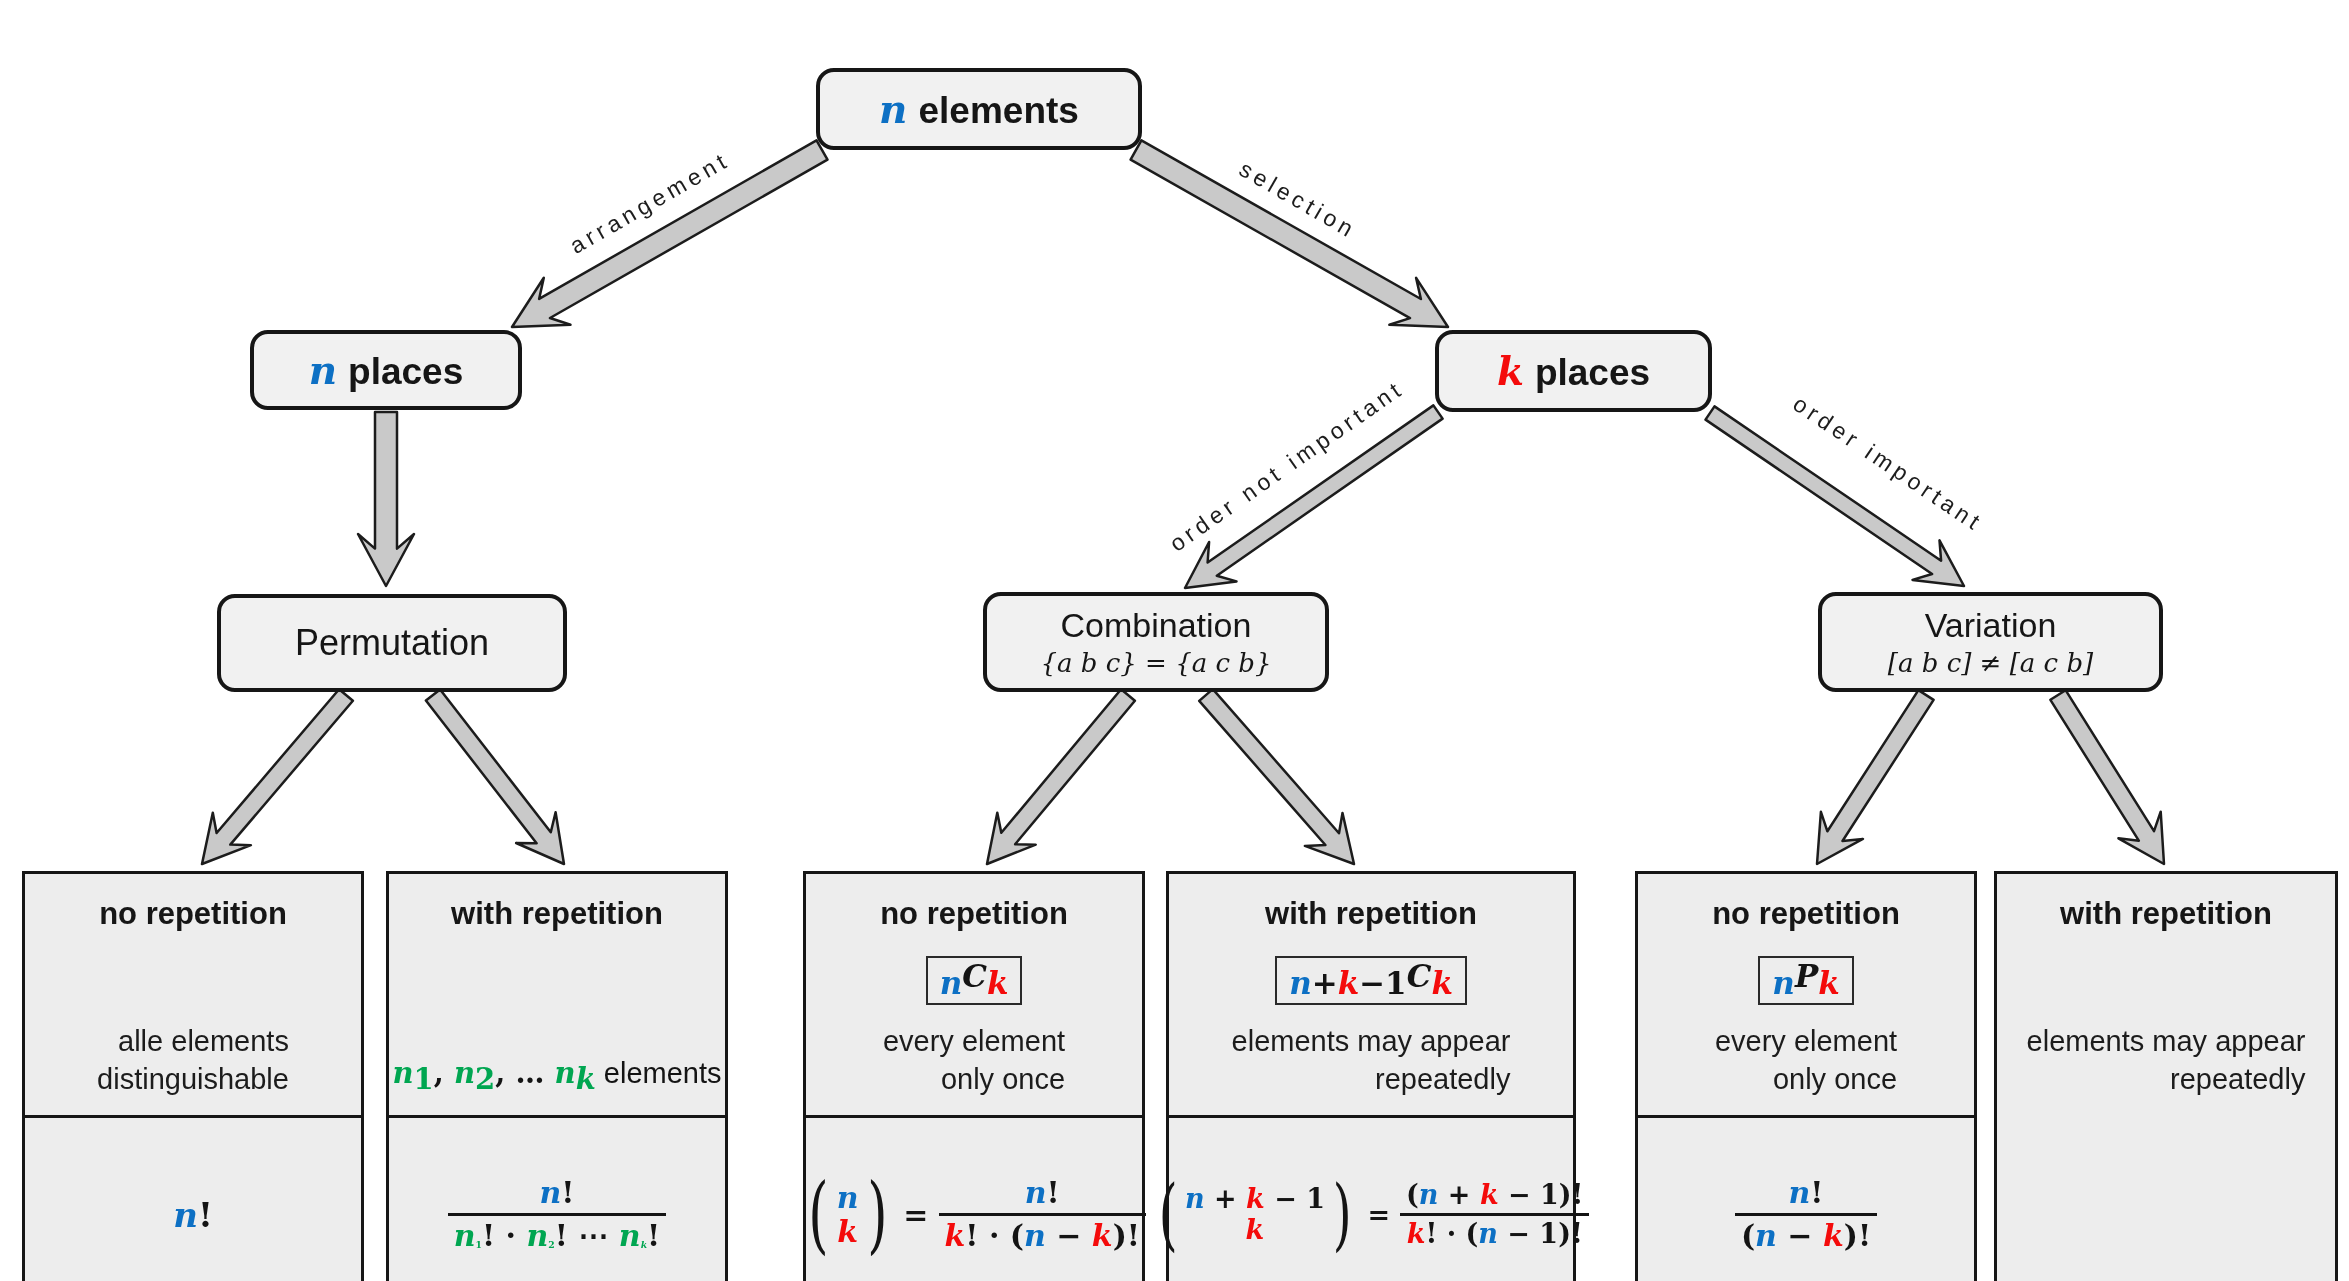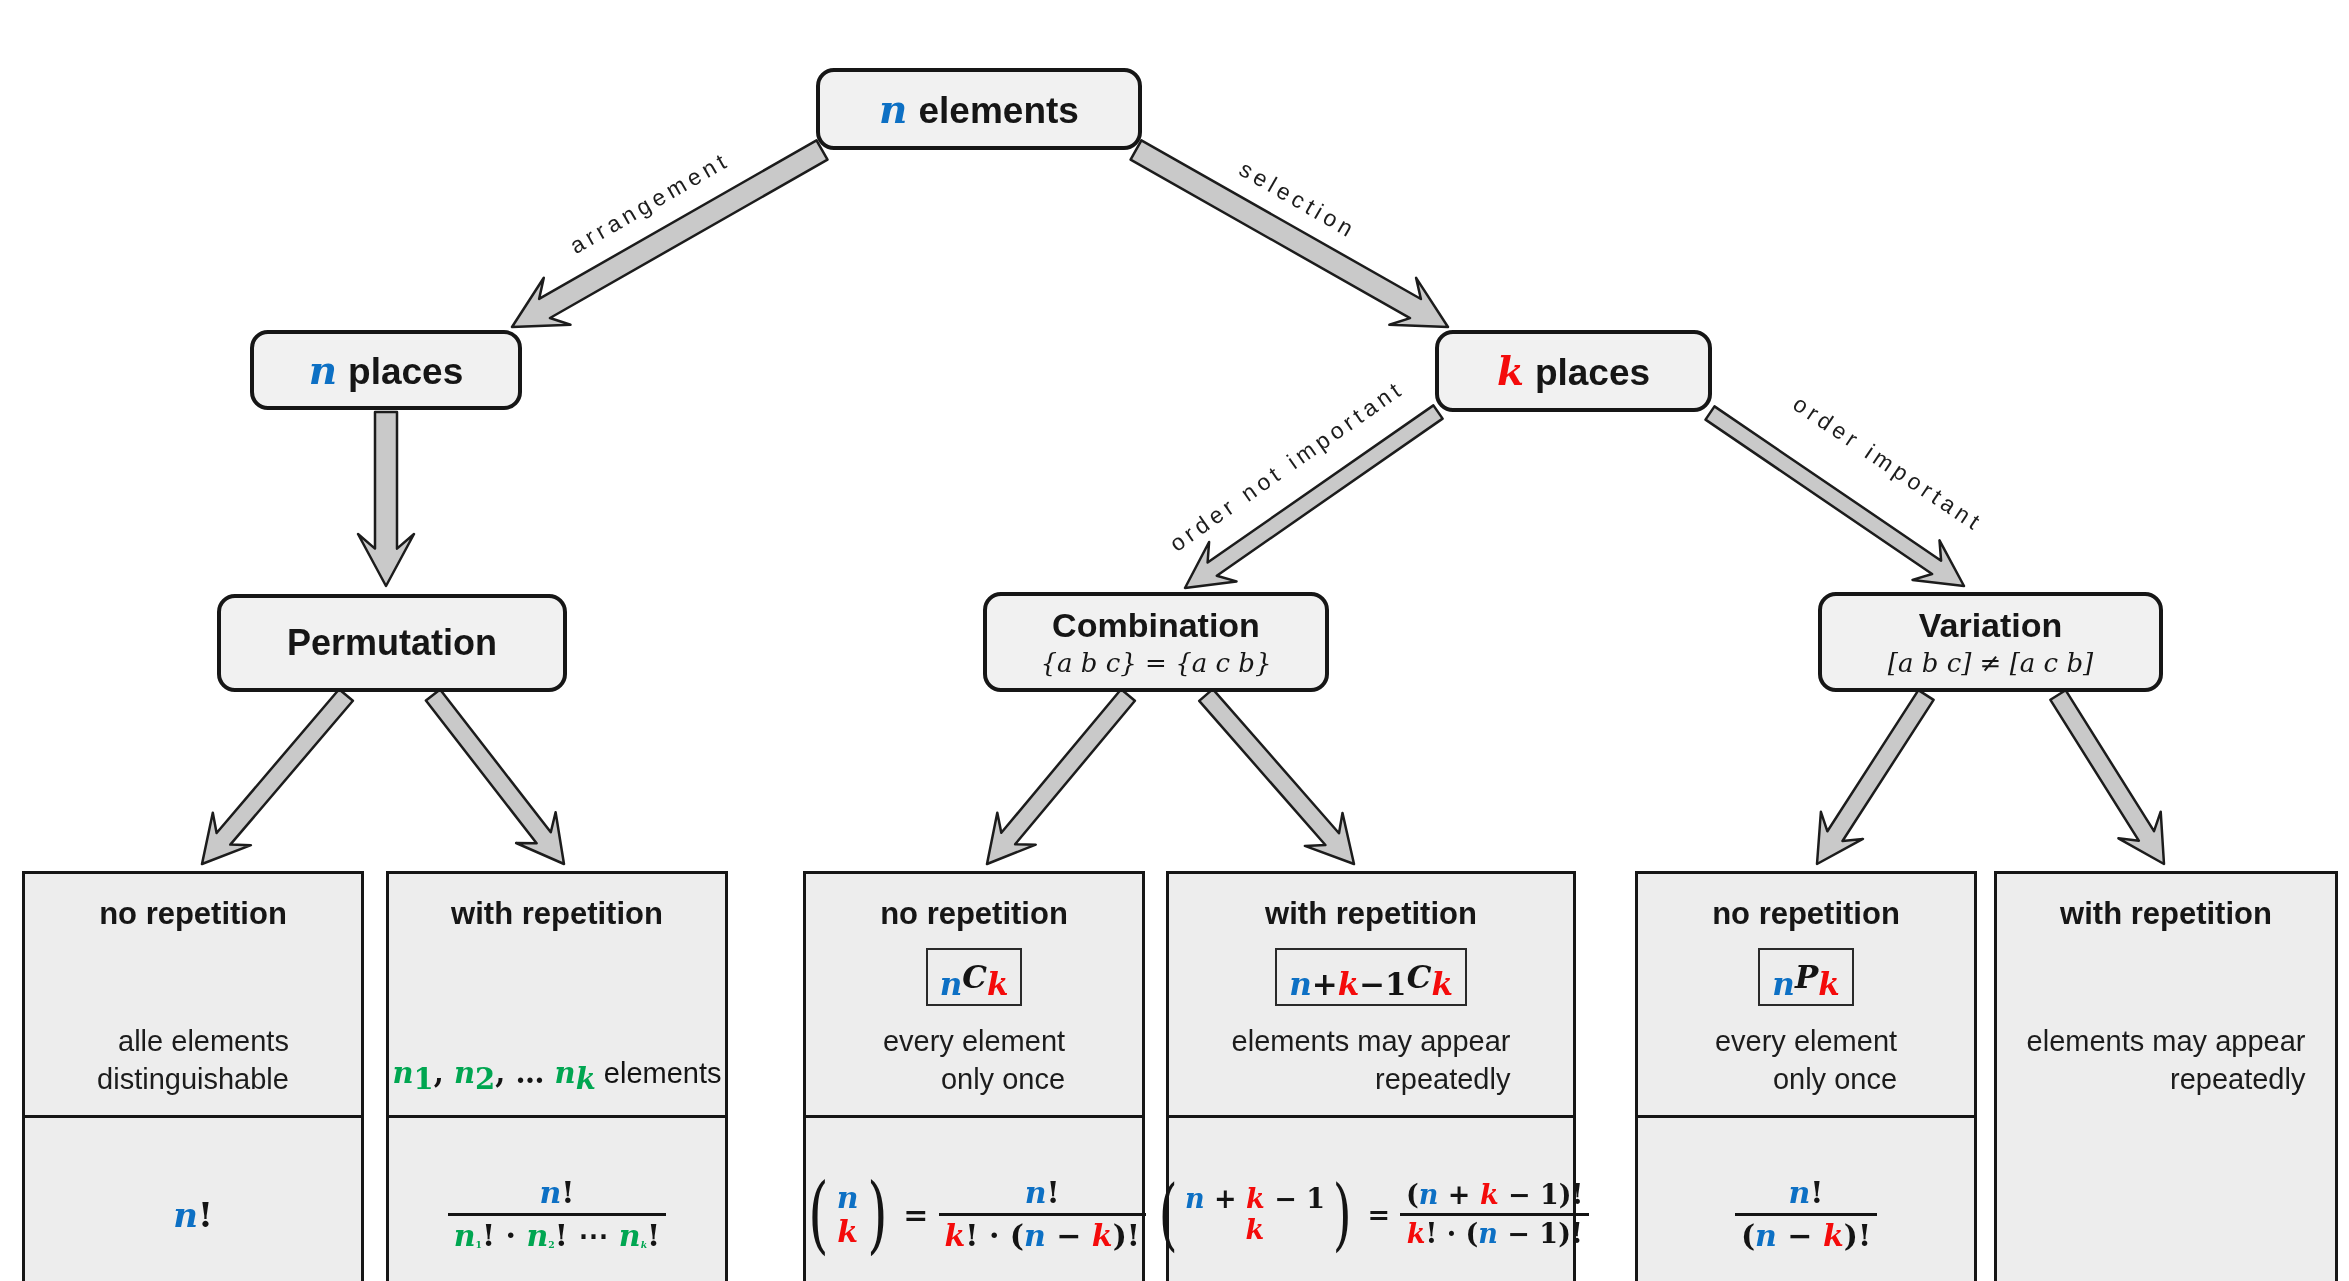--- a/index.html
+++ b/index.html
@@ -9,32 +9,32 @@
   html,body{margin:0;padding:0;background:#ffffff;}
   .stage{position:relative;width:2349px;height:1281px;background:#fff;overflow:hidden;
          font-family:"Liberation Sans",sans-serif;color:var(--ink);}
   #arrows{position:absolute;left:0;top:0;z-index:1;}
   
   .node{position:absolute;z-index:2;background:var(--nodefill);border:4px solid var(--ink);
         border-radius:18px;display:flex;flex-direction:column;align-items:center;justify-content:center;
         box-sizing:border-box;}
   .node-line{display:flex;align-items:baseline;gap:11px;font-weight:bold;font-size:37px;}
   .node-var{font-family:"DejaVu Serif",serif;font-style:italic;font-weight:700;font-size:39px;}
-  .node-title{font-weight:bold;font-size:34px;line-height:1.15;}
+  .node-title{font-weight:normal;font-size:34px;line-height:1.15;}
   .node-sub{font-family:"DejaVu Serif",serif;font-style:italic;font-size:26px;margin-top:2px;}
   
   .edge-label{position:absolute;z-index:3;font-size:23px;letter-spacing:4.5px;white-space:nowrap;
               color:#1d1d1d;}
   
   .card{position:absolute;top:871px;height:443px;z-index:2;background:var(--boxfill);
         border:3px solid var(--ink);box-sizing:border-box;display:flex;flex-direction:column;}
   .card-top{height:241px;display:flex;flex-direction:column;align-items:center;box-sizing:border-box;
             padding-top:22px;}
   .card-title{font-weight:bold;font-size:31px;}
-  .badge{margin-top:16px;border:2px solid #2a2a2a;padding:10px 12px 3px 12px;line-height:1.1;
+  .badge{margin-top:24px;border:2px solid #2a2a2a;padding:1px 12px 3px 12px;line-height:1.1;
          display:inline-block;background:var(--boxfill);}
   .badge .tk{font-size:31px;}
   .desc{margin-top:auto;margin-bottom:16px;font-size:29px;line-height:1.33;text-align:right;color:#1c1c1c;}
   .desc .tk{font-size:29px;}
   .card-formula{flex:1;border-top:3px solid var(--ink);display:flex;align-items:center;justify-content:center;}
   
   .tk{font-family:"DejaVu Serif",serif;font-weight:700;font-size:30px;}
   .c-b{color:var(--blue);} .c-r{color:var(--red);} .c-g{color:var(--green);} .c-k{color:#141414;}
   .it{font-style:italic;}
   .sb{font-size:.58em;vertical-align:-0.22em;}

